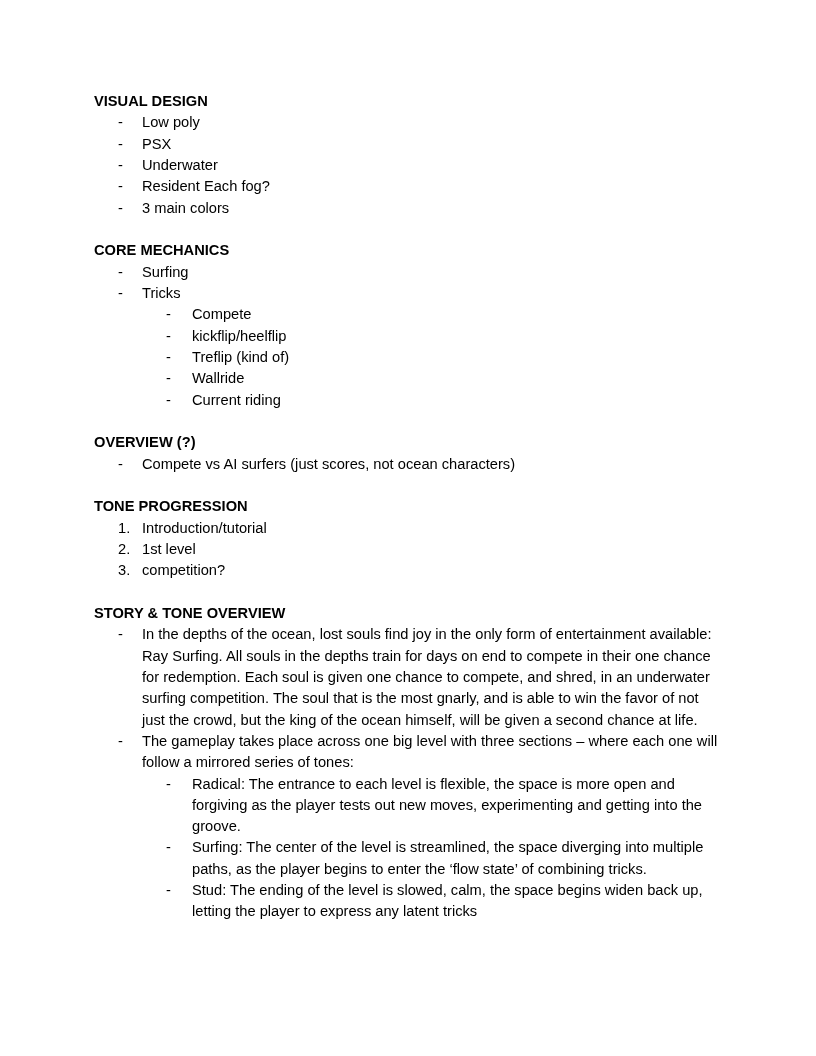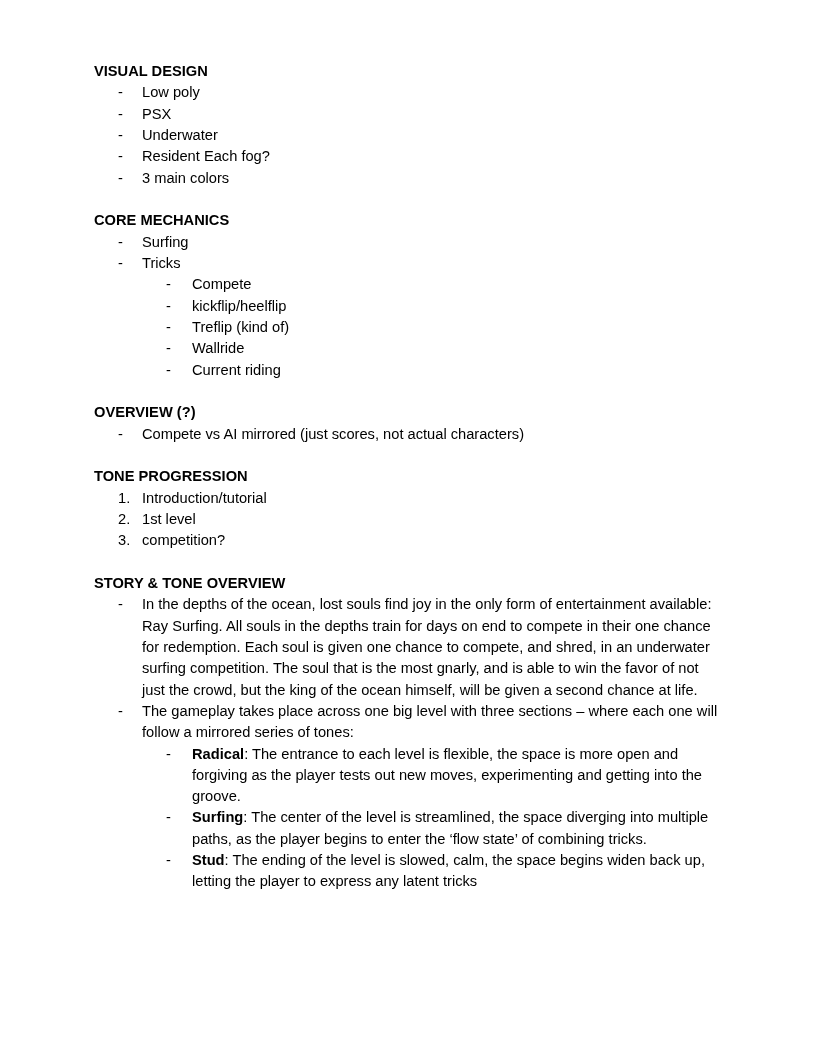--- a/index.html
+++ b/index.html
@@ -10,28 +10,28 @@
     color: #000000;
     font-family: "Liberation Sans", sans-serif;
     font-size: 14.67px;
     line-height: 21.33px;
     -webkit-font-smoothing: antialiased;
   }
   .page {
     box-sizing: border-box;
     width: 816px;
     height: 1056px;
-    padding: 61px 96px 0 94px;
+    padding: 91px 96px 0 94px;
     overflow: hidden;
     background: #ffffff;
   }
   .section { margin-bottom: 21.33px; }
   .heading { font-weight: bold; }
   .item { position: relative; }
-  .item .text b { font-weight: bold; }
+  .item .text b { font-weight: normal; }
   .level-1 { padding-left: 48px; }
   .level-1 > .marker { position: absolute; left: 24px; top: 0; }
   .level-2 { padding-left: 98px; }
   .level-2 > .marker { position: absolute; left: 72px; top: 0; }
 </style>
 </head>
 <body>
 
 <div class="page" id="doc">
     <div class="section">
@@ -47,21 +47,21 @@
       <div class="item level-1"><span class="marker">-</span><span class="text">Surfing</span></div>
       <div class="item level-1"><span class="marker">-</span><span class="text">Tricks</span></div>
       <div class="item level-2"><span class="marker">-</span><span class="text">Compete</span></div>
       <div class="item level-2"><span class="marker">-</span><span class="text">kickflip/heelflip</span></div>
       <div class="item level-2"><span class="marker">-</span><span class="text">Treflip (kind of)</span></div>
       <div class="item level-2"><span class="marker">-</span><span class="text">Wallride</span></div>
       <div class="item level-2"><span class="marker">-</span><span class="text">Current riding</span></div>
     </div>
     <div class="section">
       <div class="heading">OVERVIEW (?)</div>
-      <div class="item level-1"><span class="marker">-</span><span class="text">Compete vs AI mirrored (just scores, not actual characters)</span></div>
+      <div class="item level-1"><span class="marker">-</span><span class="text">Compete vs AI surfers (just scores, not ocean characters)</span></div>
     </div>
     <div class="section">
       <div class="heading">TONE PROGRESSION</div>
       <div class="item level-1"><span class="marker">1.</span><span class="text">Introduction/tutorial</span></div>
       <div class="item level-1"><span class="marker">2.</span><span class="text">1st level</span></div>
       <div class="item level-1"><span class="marker">3.</span><span class="text">competition?</span></div>
     </div>
     <div class="section">
       <div class="heading">STORY &amp; TONE OVERVIEW</div>
       <div class="item level-1"><span class="marker">-</span><span class="text">In the depths of the ocean, lost souls find joy in the only form of entertainment available: Ray Surfing. All souls in the depths train for days on end to compete in their one chance for redemption. Each soul is given one chance to compete, and shred, in an underwater surfing competition. The soul that is the most gnarly, and is able to win the favor of not just the crowd, but the king of the ocean himself, will be given a second chance at life.</span></div>

